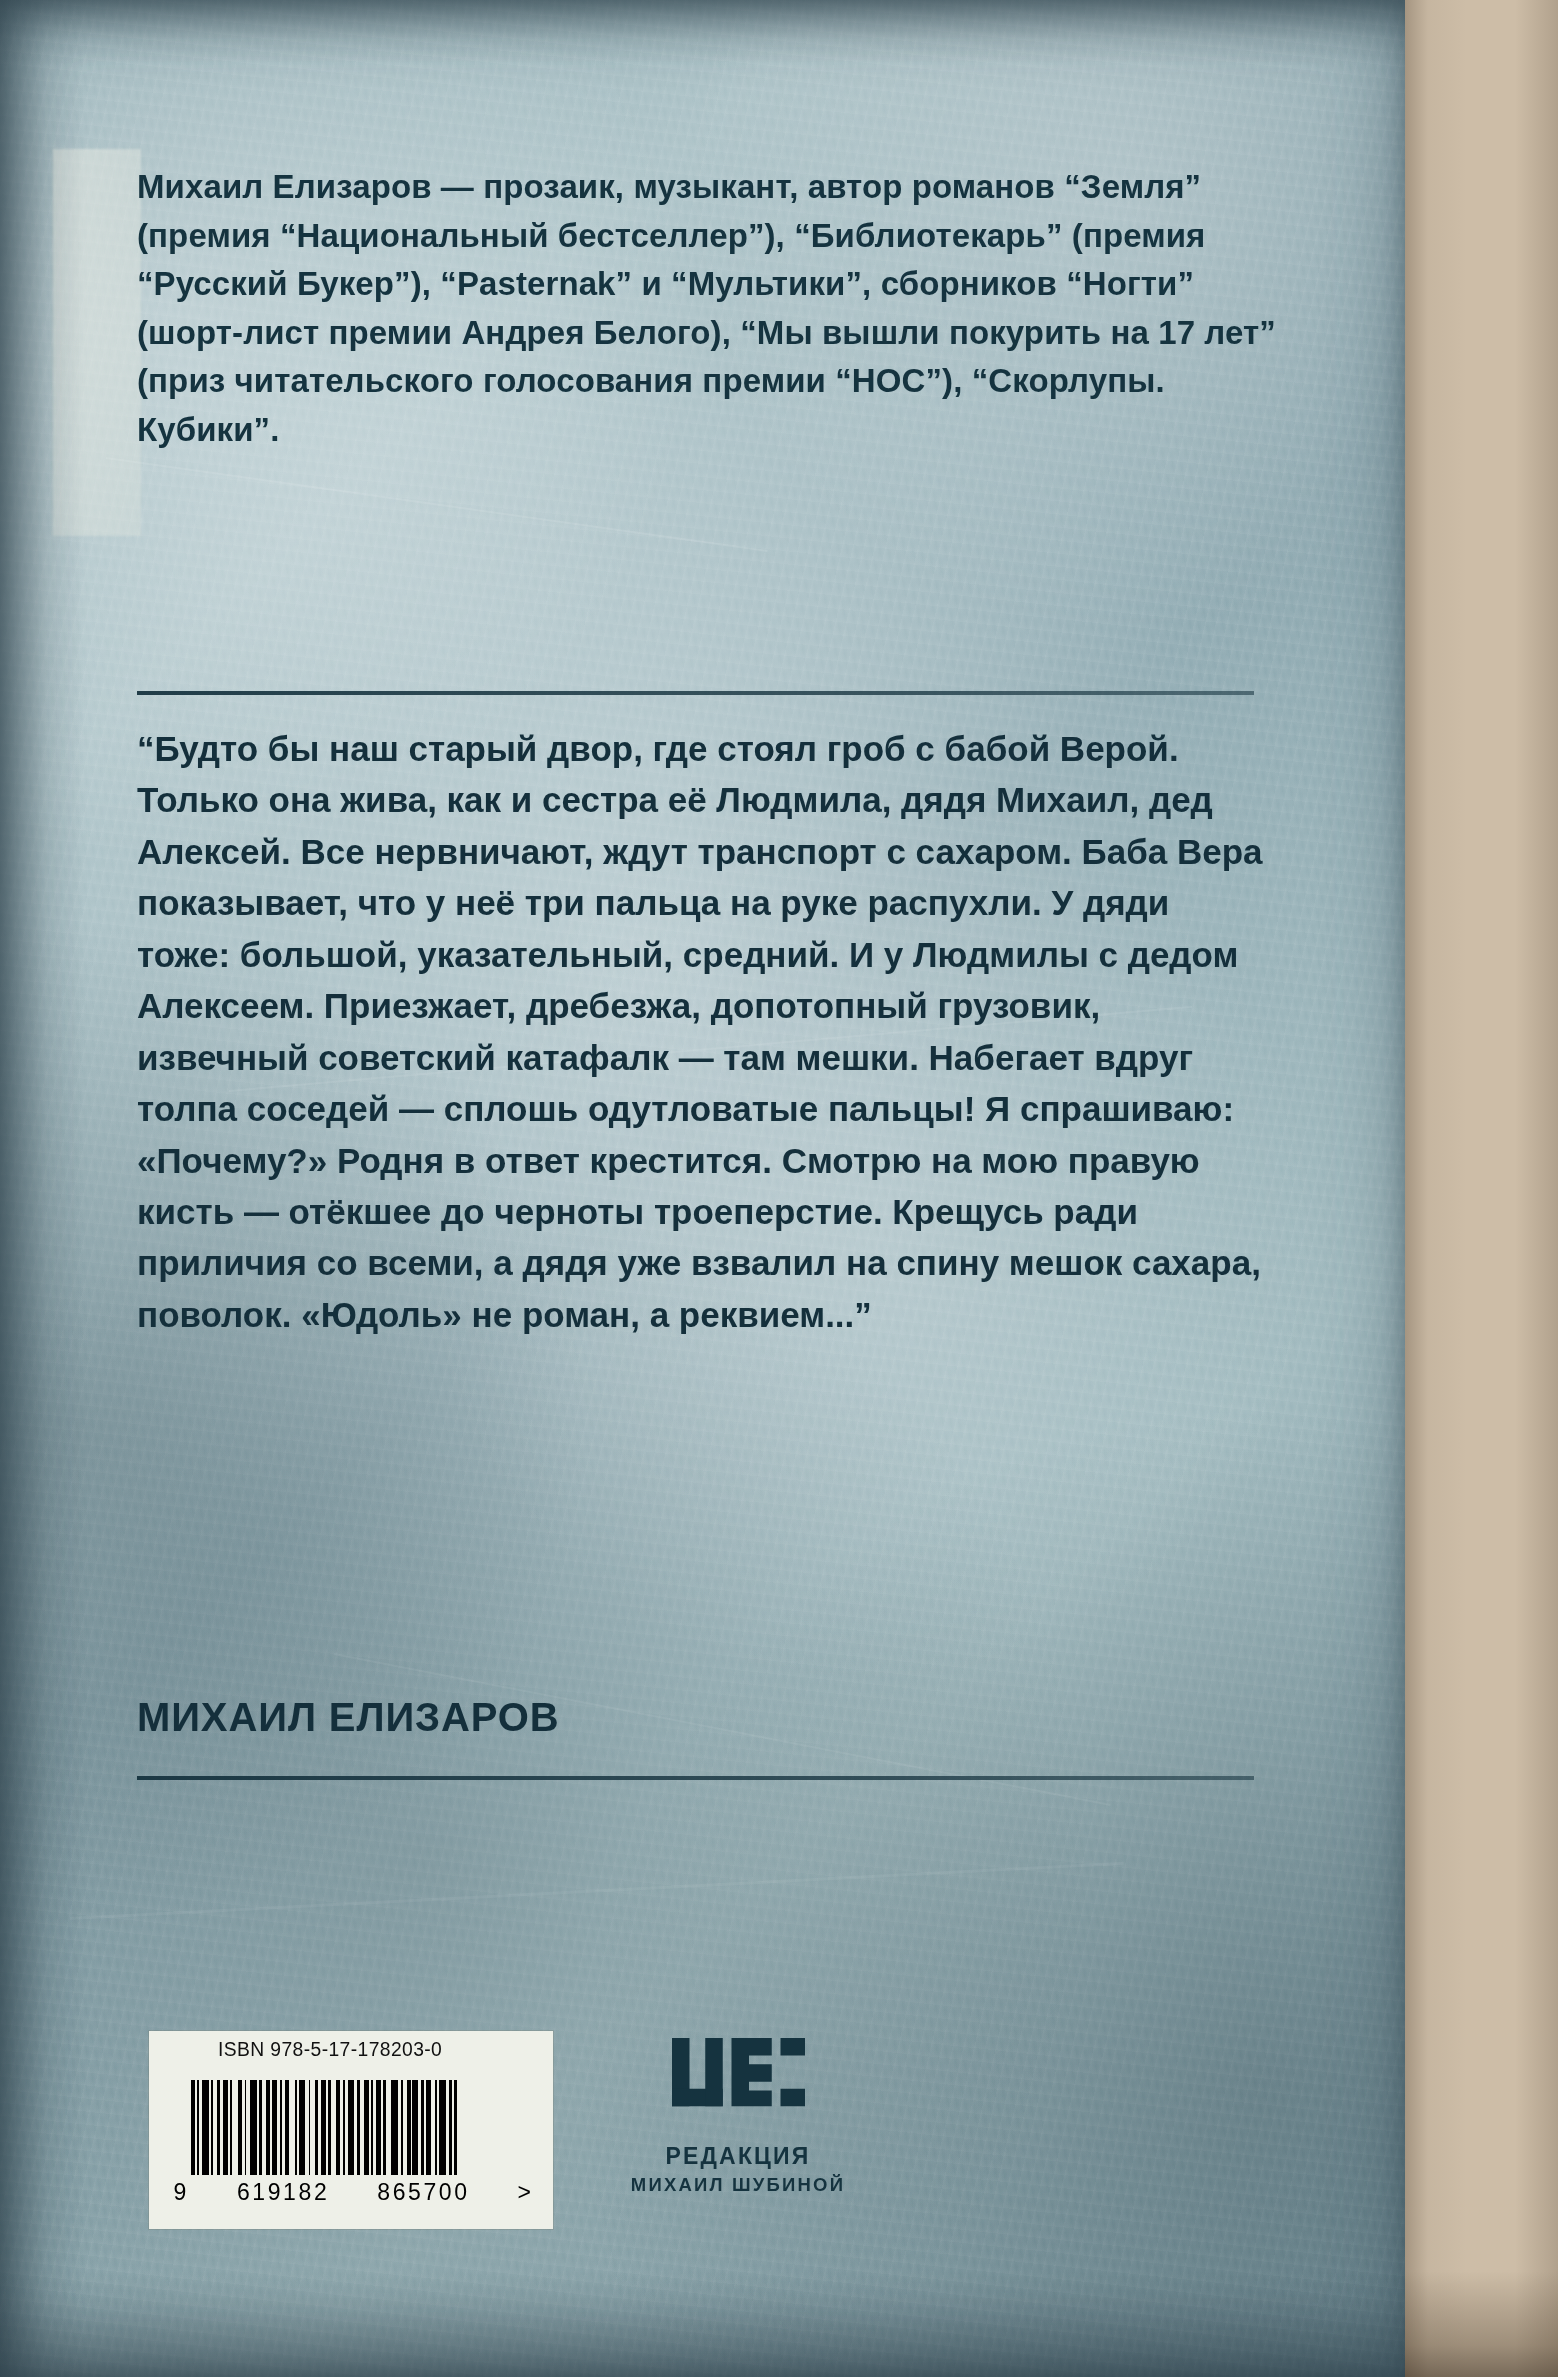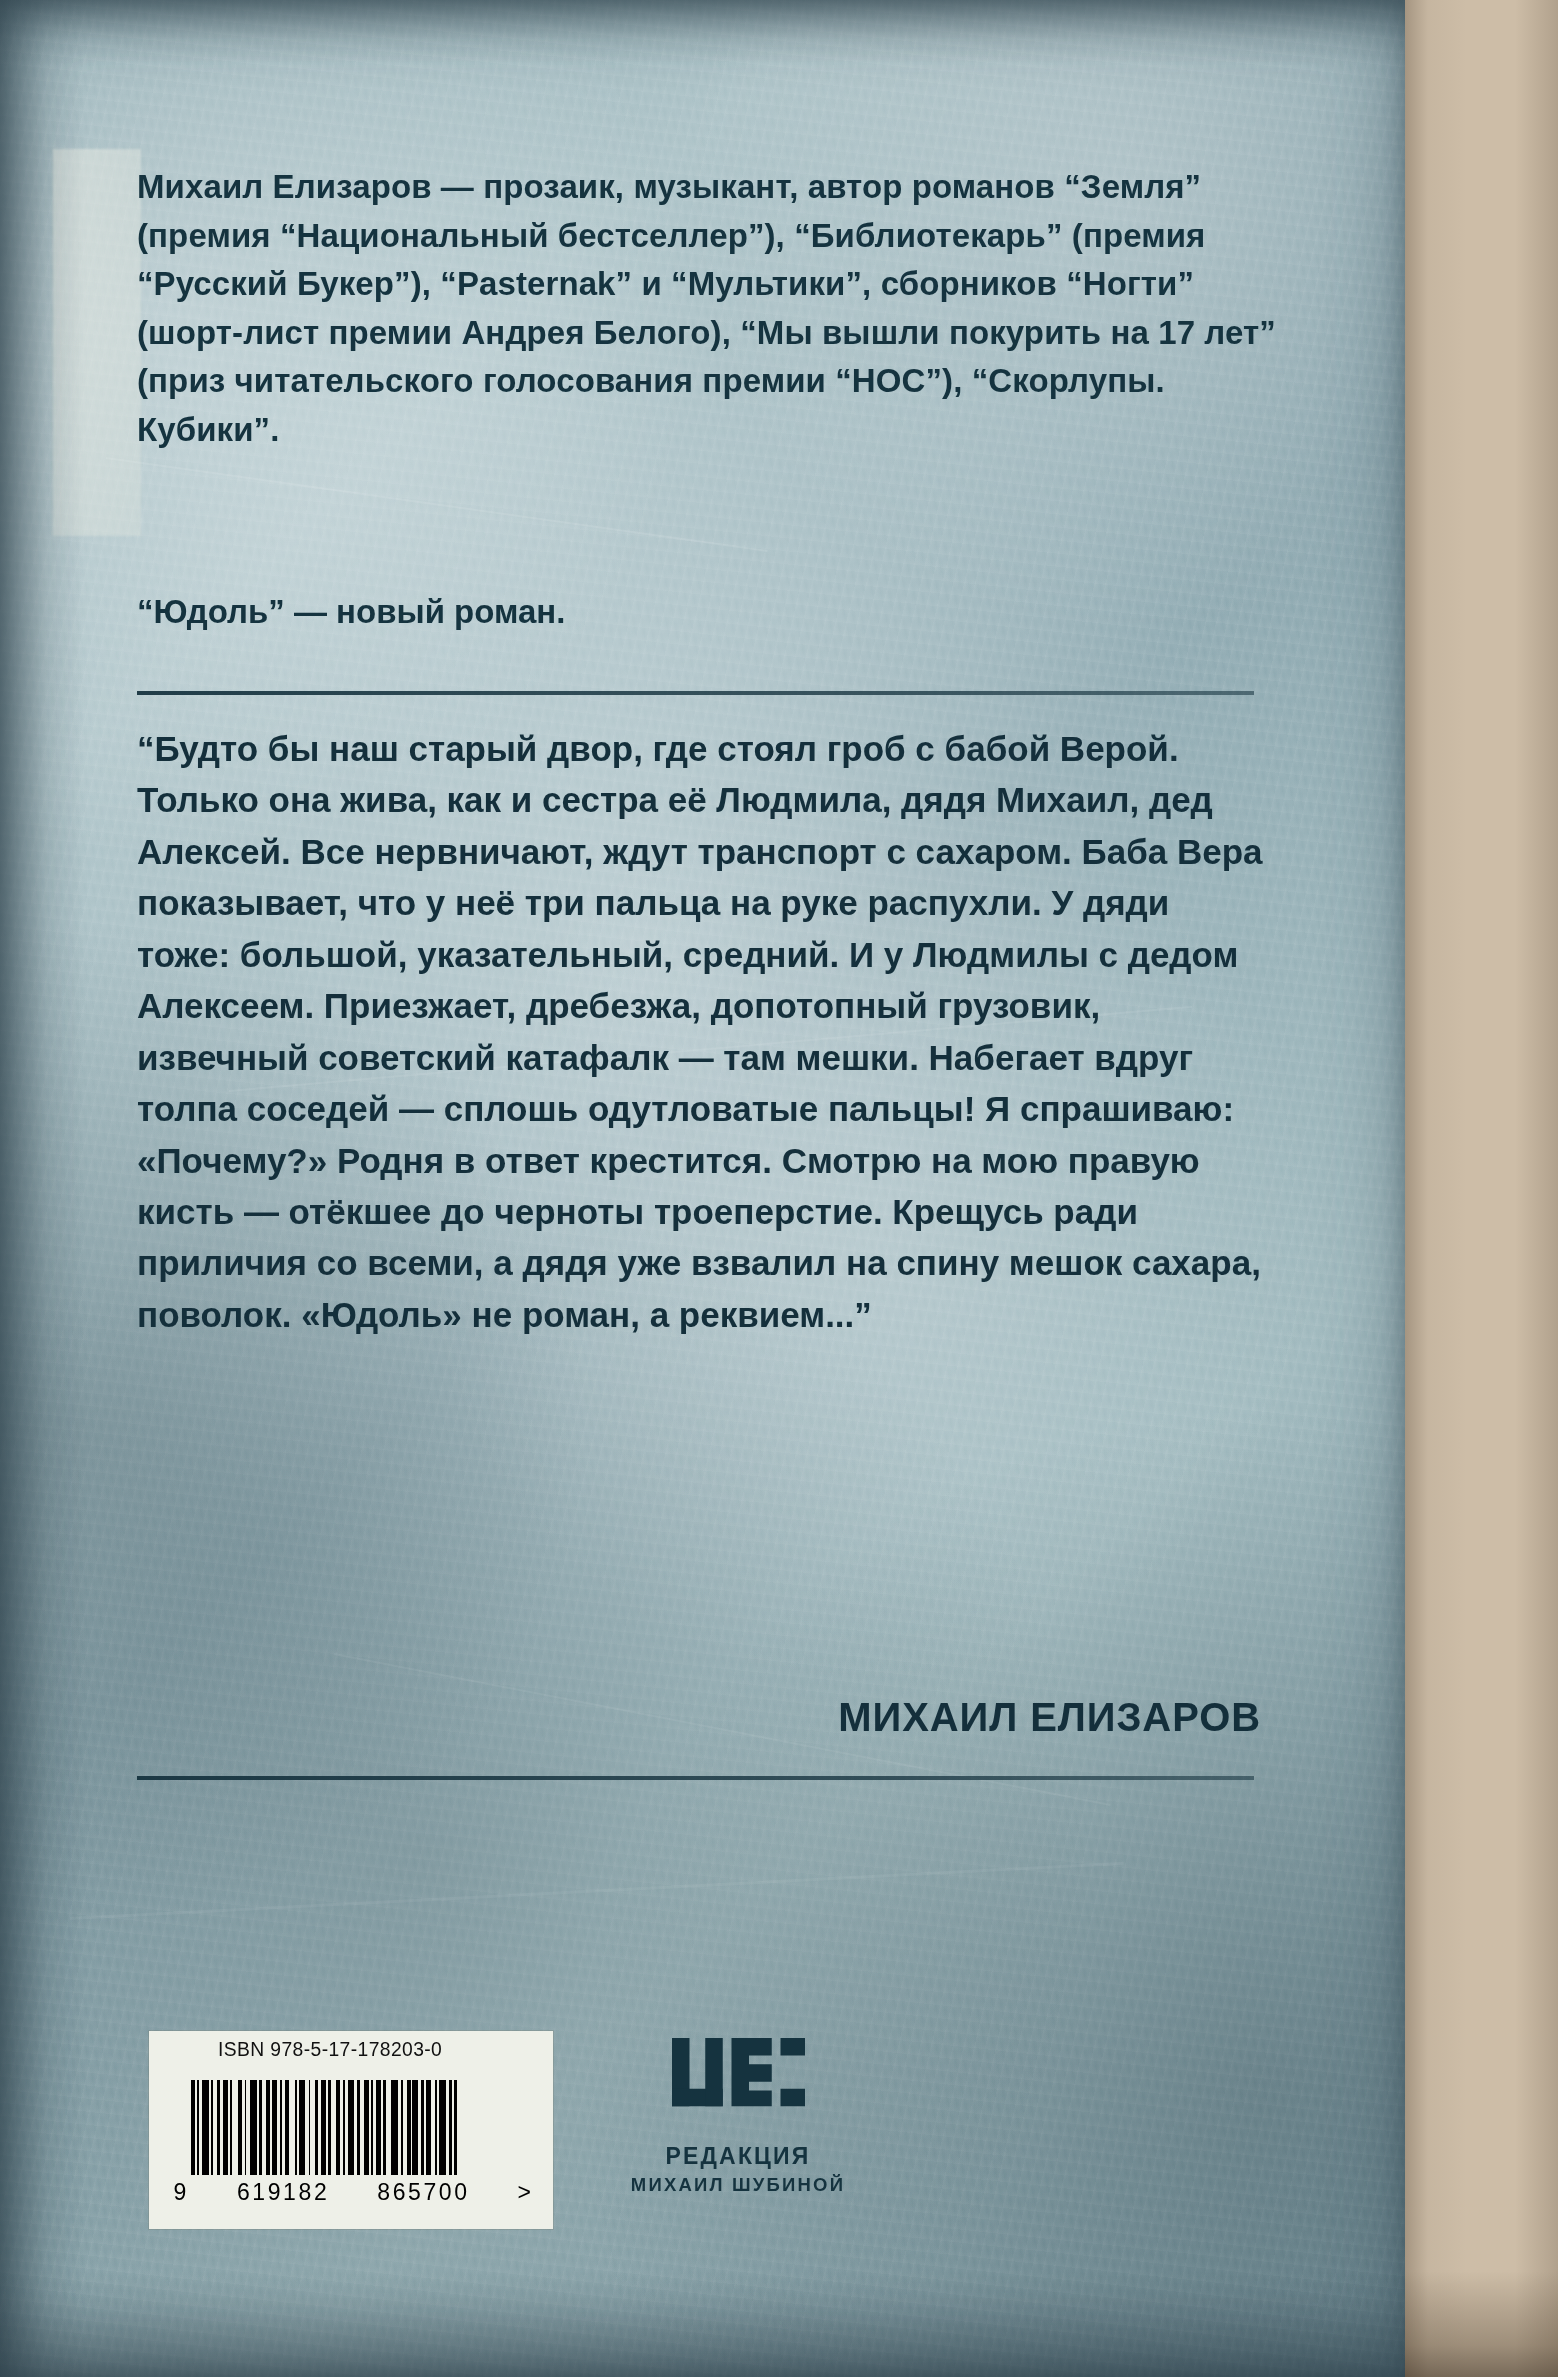--- a/index.html
+++ b/index.html
@@ -167,21 +167,21 @@
     font-size: 35px;
     line-height: 1.47;
     font-weight: 700;
   }
 
   .quote-attr {
     position: absolute;
     top: 1695px;
     left: 7px;
     width: 1124px;
-    text-align: right;
+    text-align: left;
     color: #142f3b;
     font-size: 40px;
     font-weight: 700;
     letter-spacing: 0.9px;
   }
 
   
   .barcode-box {
     position: absolute;
     left: 149px;
@@ -271,21 +271,20 @@
 
     <div class="scratch" style="left:106px; top:457px; width:668px; height:1.8px; transform:rotate(8deg); opacity:.35;"></div>
     <div class="scratch" style="left:229px; top:1090px; width:967px; height:1.8px; transform:rotate(-5deg); opacity:.28;"></div>
     <div class="scratch" style="left:334px; top:1653px; width:791px; height:1.8px; transform:rotate(11deg); opacity:.22;"></div>
     <div class="scratch" style="left:70px; top:1917px; width:1055px; height:2.6px; transform:rotate(-3deg); opacity:.20;"></div>
 
     <div class="content">
 
       <div class="blurb-author">Михаил Елизаров — прозаик, музыкант, автор романов “Земля” (премия “Национальный бестселлер”), “Библиотекарь” (премия “Русский Букер”), “Pasternak” и “Мультики”, сборников “Ногти” (шорт-лист премии Андрея Белого), “Мы вышли покурить на 17 лет” (приз читательского голосования премии “НОС”), “Скорлупы. Кубики”.</div>
 
-      <div class="newnovel">“Юдоль” — новый роман.</div>
 
       <div class="rule rule-top"></div>
 
       <div class="quote">“Будто бы наш старый двор, где стоял гроб с бабой Верой. Только она жива, как и сестра её Людмила, дядя Михаил, дед Алексей. Все нервничают, ждут транспорт с сахаром. Баба Вера показывает, что у неё три пальца на руке распухли. У дяди тоже: большой, указательный, средний. И у Людмилы с дедом Алексеем. Приезжает, дребезжа, допотопный грузовик, извечный советский катафалк — там мешки. Набегает вдруг толпа соседей — сплошь одутловатые пальцы! Я спрашиваю: «Почему?» Родня в ответ крестится. Смотрю на мою правую кисть — отёкшее до черноты троеперстие. Крещусь ради приличия со всеми, а дядя уже взвалил на спину мешок сахара, поволок. «Юдоль» не роман, а реквием...”</div>
 
       <div class="quote-attr">МИХАИЛ ЕЛИЗАРОВ</div>
 
       <div class="rule rule-bottom"></div>
 
     </div>

